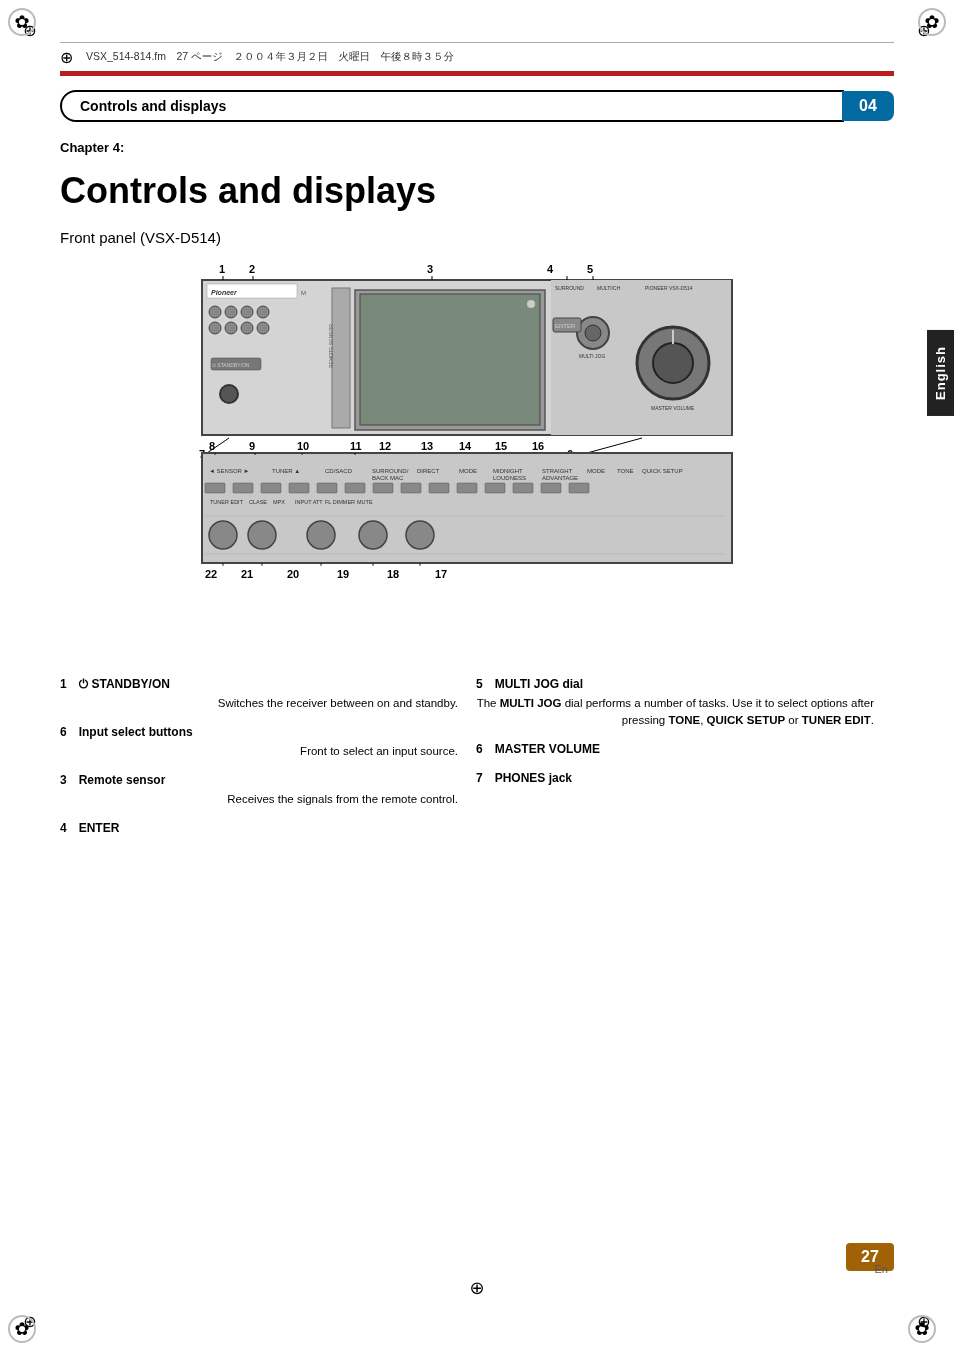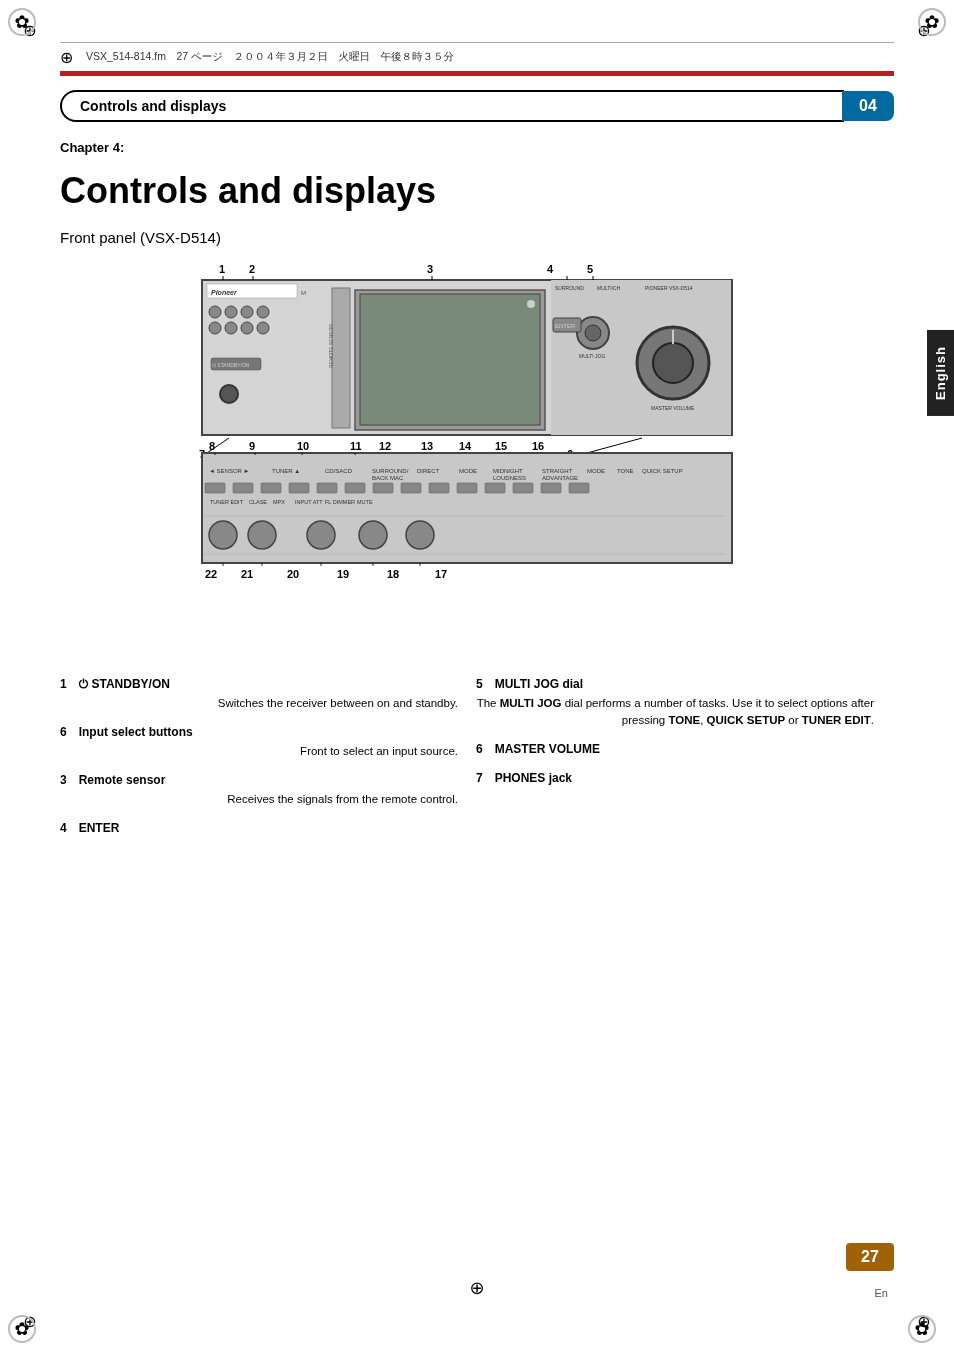--- a/index.html
+++ b/index.html
@@ -137,21 +137,21 @@
       color: #fff;
       display: flex;
       align-items: center;
       justify-content: center;
       font-weight: bold;
       font-size: 16px;
       border-radius: 4px;
     }
     .page-en {
       position: absolute;
-      bottom: 52px;
+      bottom: 76px;
       right: 66px;
       font-size: 11px;
       color: #555;
     }
 
     
     .jp-header {
       position: absolute;
       top: 42px;
       left: 60px;

